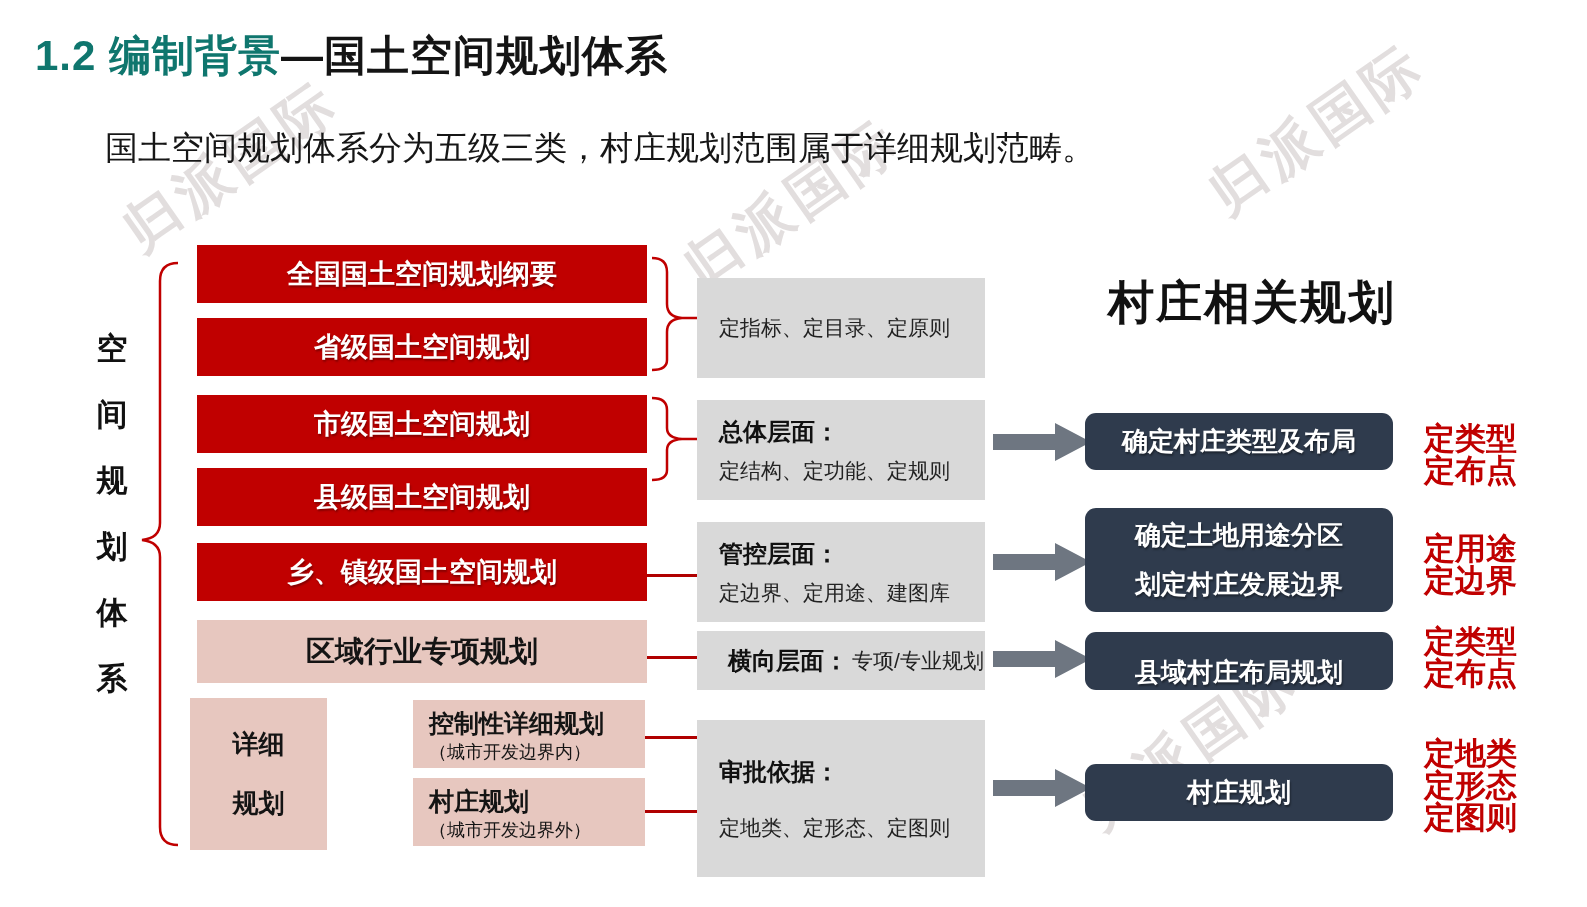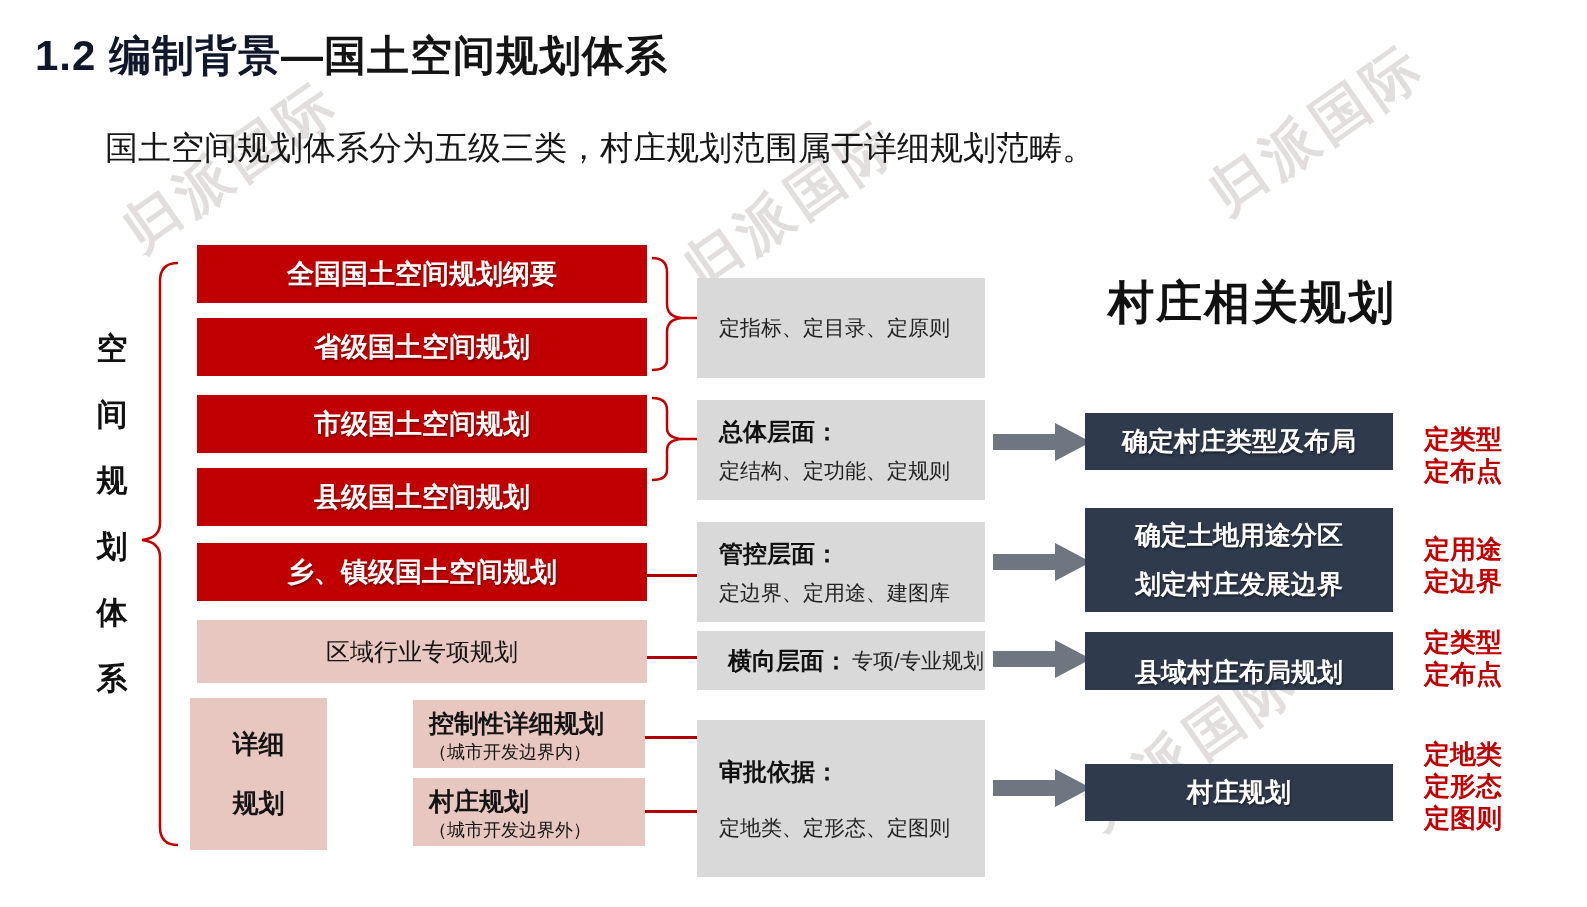--- a/index.html
+++ b/index.html
@@ -2,51 +2,51 @@
 <html><head>
 <meta charset="utf-8">
 <style>
   html,body{margin:0;padding:0;background:#fff;}
   .slide{
     position:relative;width:1587px;height:907px;background:#ffffff;overflow:hidden;
     font-family:"Liberation Sans","DejaVu Sans",sans-serif;color:#1a1a1a;
   }
   
   .title{position:absolute;left:35px;top:28px;font-size:42px;font-weight:bold;letter-spacing:1px;white-space:nowrap;z-index:2;}
-  .title .t-red{color:#0f172a;}
+  .title .t-red{color:#0f766e;}
   .title .t-black{color:#141414;}
   .subtitle{position:absolute;left:105px;top:126px;font-size:33px;font-weight:500;color:#161616;white-space:nowrap;z-index:2;}
   
   .wm{position:absolute;font-size:56px;font-weight:600;letter-spacing:6px;color:rgba(198,189,189,0.50);
       transform:translate(-50%,-50%) rotate(-35deg);white-space:nowrap;z-index:1;}
   
   .axis{position:absolute;left:93px;top:328px;width:38px;display:flex;flex-direction:column;gap:24px;
         font-size:31px;font-weight:bold;color:#111;text-align:center;z-index:2;}
   
   .rbox{position:absolute;left:197px;width:450px;height:58px;background:#c00000;color:#fff;font-weight:bold;
         font-size:27px;display:flex;align-items:center;justify-content:center;white-space:nowrap;z-index:2;
         text-shadow:1px 2px 2px rgba(60,0,0,0.45);}
   .pbox{position:absolute;background:#e7c7bf;color:#141414;z-index:2;box-sizing:border-box;}
-  .pbox.center{display:flex;align-items:center;justify-content:center;font-weight:normal;font-size:24px;}
+  .pbox.center{display:flex;align-items:center;justify-content:center;font-weight:bold;font-size:29px;}
   .pbox.stack{display:flex;flex-direction:column;align-items:center;justify-content:center;gap:24px;
               font-weight:bold;font-size:26px;}
   .pbox.sub{padding:8px 10px 6px 16px;}
   .pbox.sub .sub-title{font-weight:bold;font-size:25px;line-height:30px;}
   .pbox.sub .sub-note{font-size:18px;line-height:24px;margin-top:2px;}
   .gbox{position:absolute;left:697px;width:288px;background:#d9d9d9;box-sizing:border-box;padding-left:22px;
         display:flex;flex-direction:column;justify-content:center;gap:9px;z-index:2;}
   .gbox .g-title{font-weight:bold;font-size:24px;color:#111;white-space:nowrap;}
   .gbox .g-desc{font-size:21px;color:#222;white-space:nowrap;}
   .gbox.inline{flex-direction:row;align-items:center;gap:4px;padding-left:30px;}
   .dbox{position:absolute;left:1085px;width:308px;background:#2f3b4d;color:#fff;font-weight:bold;font-size:26px;
         display:flex;flex-direction:column;align-items:center;justify-content:center;gap:14px;white-space:nowrap;z-index:2;
-        text-shadow:1px 2px 2px rgba(0,0,0,0.4);}
+        text-shadow:1px 2px 2px rgba(0,0,0,0.4);border-radius:11px;}
   .panel-title{position:absolute;left:1108px;top:272px;font-size:46px;font-weight:bold;color:#111;
         letter-spacing:2px;white-space:nowrap;z-index:2;}
-  .rnote{position:absolute;left:1424px;color:#c00000;font-weight:bold;font-size:26px;line-height:32px;z-index:2;white-space:nowrap;}
+  .rnote{position:absolute;left:1424px;color:#c00000;font-weight:bold;font-size:31px;line-height:32px;z-index:2;white-space:nowrap;}
   
   .conn{position:absolute;height:3px;background:#b00000;z-index:2;}
   .brace{position:absolute;z-index:2;}
   .arrow{position:absolute;z-index:2;}
 </style>
 </head>
 <body>
 
 <div class="slide">
 

